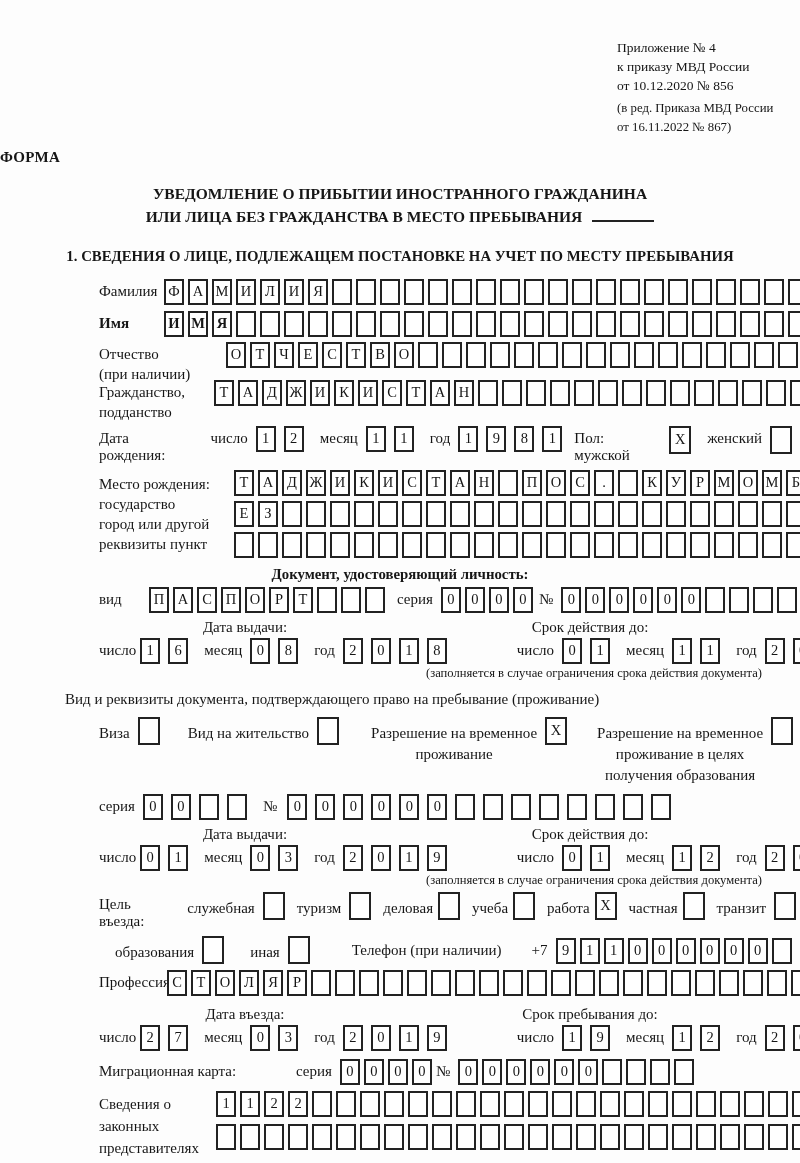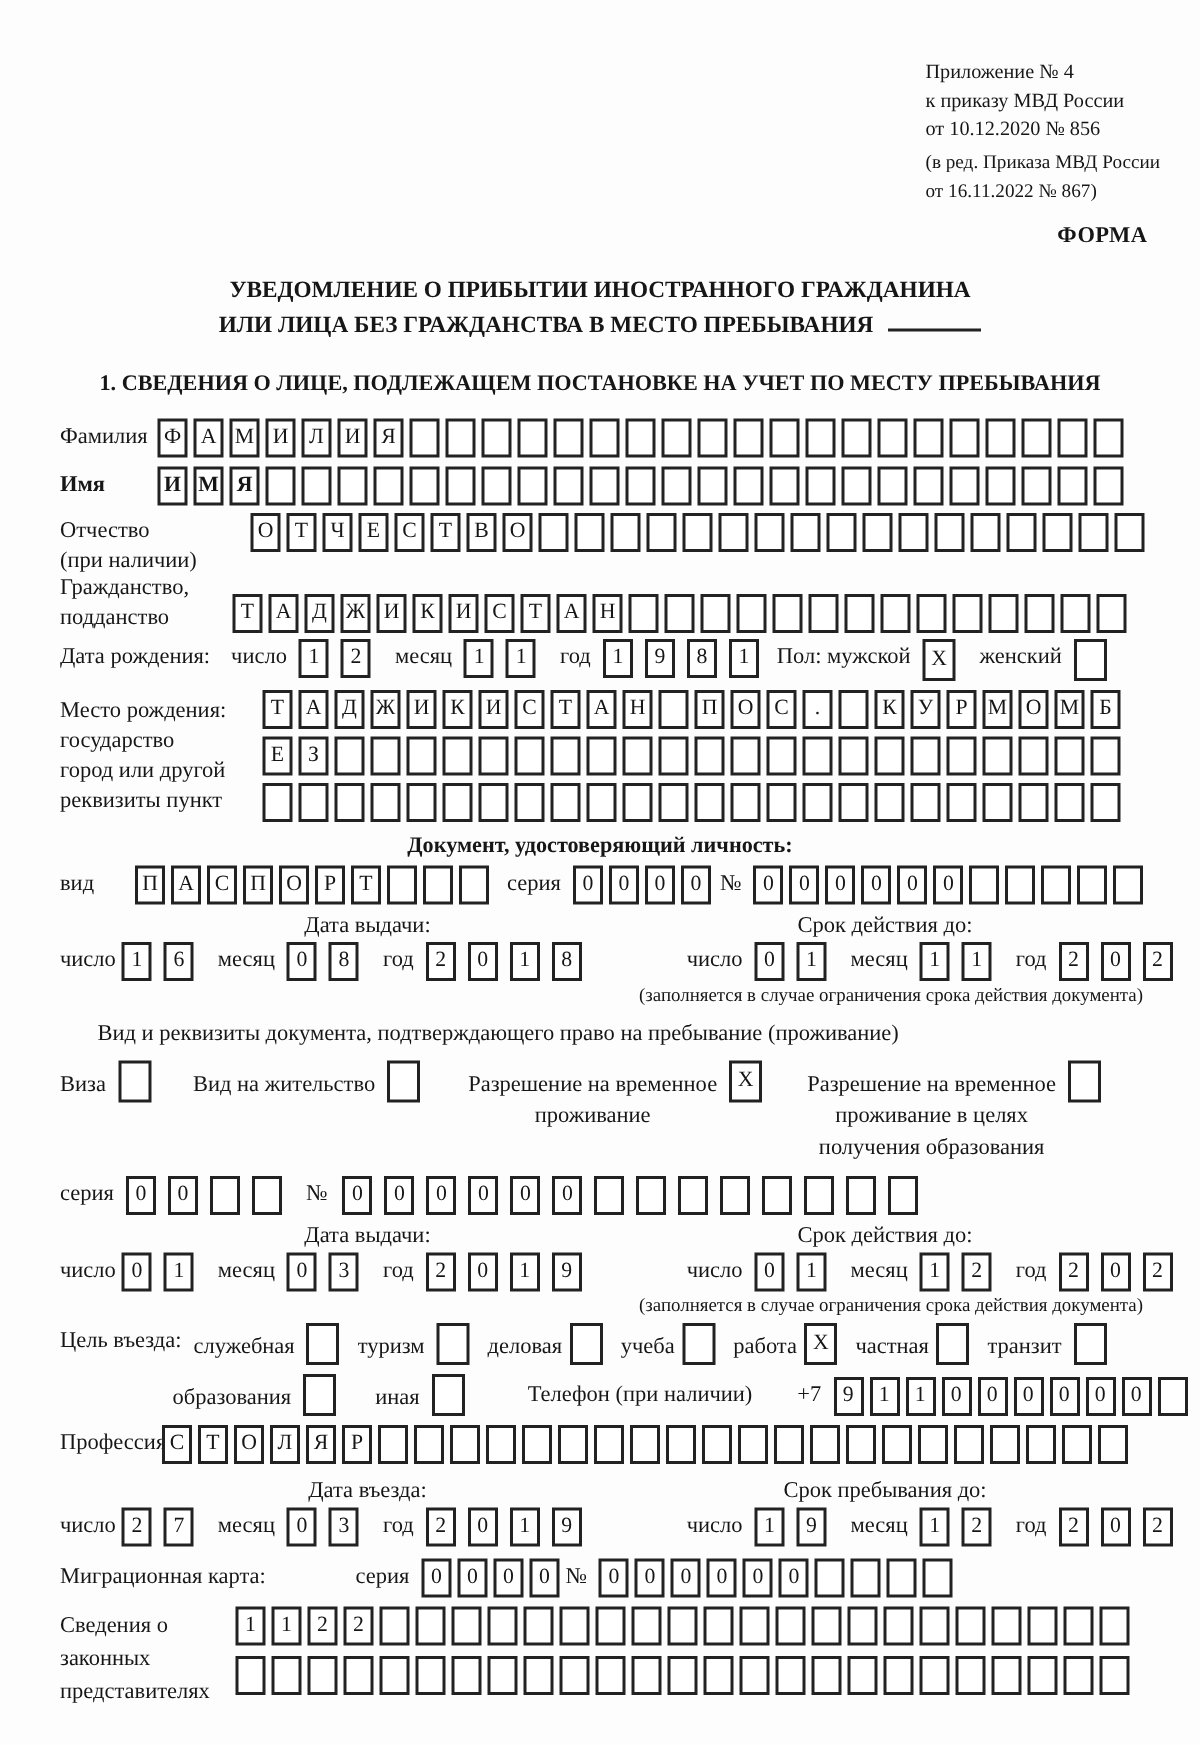--- a/index.html
+++ b/index.html
@@ -10,26 +10,26 @@
     background:#fdfdfd;
     color:#161616;
     font-family:"Liberation Serif","DejaVu Serif",serif;
     font-size:15px;
     overflow:hidden;
     box-sizing:border-box;
   }
   .ref-block{margin:38px 0 0 617px;line-height:19px;font-size:13.5px;}
   .ref-block .small{font-size:12.8px;}
   .ref-gap{height:4px;}
-  .forma{margin:12px 35px 0 0;text-align:right;font-weight:bold;font-size:15px;letter-spacing:.3px;}
+  .forma{margin:12px 35px 0 0;text-align:left;font-weight:bold;font-size:15px;letter-spacing:.3px;}
   .title{margin-top:16px;text-align:center;font-weight:bold;font-size:15.5px;line-height:23px;}
   .blank-line{display:inline-block;width:62px;border-bottom:2px solid #222;height:14px;margin-left:10px;}
   .sec-head{margin-top:20px;text-align:center;font-weight:bold;font-size:14.8px;}
 
-  .row{display:flex;align-items:flex-start;margin-left:40px;}
+  .row{display:flex;align-items:flex-start;margin-left:99px;}
   .lbl{flex:0 0 auto;padding-top:4px;}
   .lbl2{line-height:20px;padding-top:2px;}
   .cellrow{display:flex;flex-wrap:nowrap;}
   .cell{
     display:inline-block;box-sizing:border-box;
     width:20px;height:26px;border:2px solid #222;
     margin-right:4px;background:#fff;
     text-align:center;font-size:14.5px;line-height:21px;
   }
   .sp .cell{margin-right:8px;}
@@ -160,21 +160,21 @@
         <span class="cell"></span>
         <span class="cell"></span>
         <span class="cell"></span>
         <span class="cell"></span>
         <span class="cell"></span>
         <span class="cell"></span>
         <span class="cell"></span>
       </div>
   </div>
 
-  <div class="row" style="margin-top:-4px;align-items:flex-end;">
+  <div class="row" style="margin-top:-4px;">
     <div class="lbl lbl2" style="width:115px;">
       <div>Гражданство,</div>
       <div>подданство</div>
     </div>
     <div class="cellrow">
         <span class="cell">Т</span>
         <span class="cell">А</span>
         <span class="cell">Д</span>
         <span class="cell">Ж</span>
         <span class="cell">И</span>

